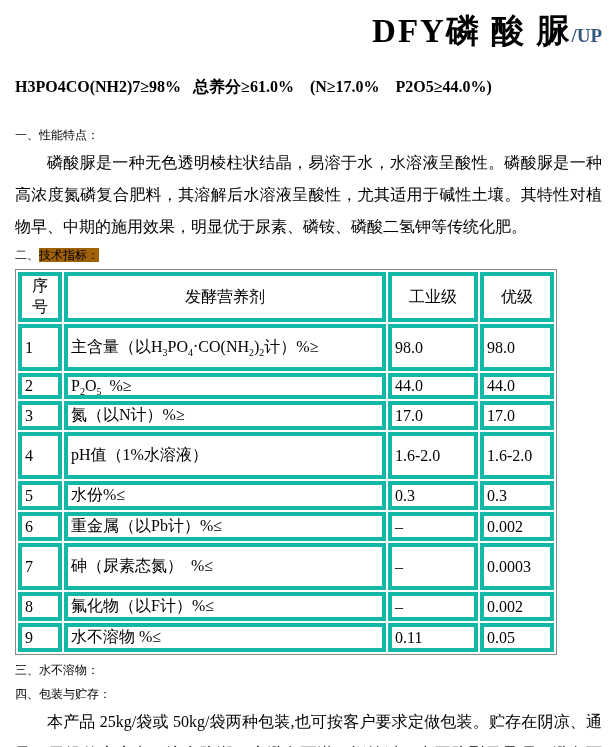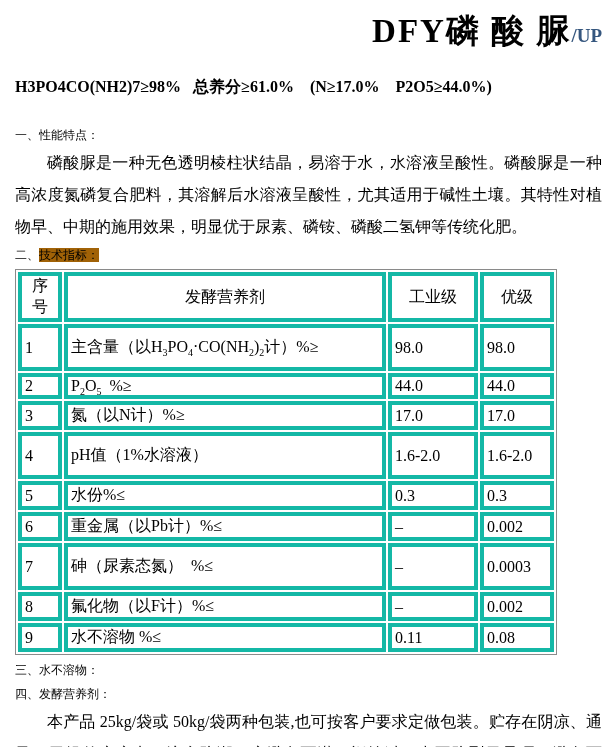--- a/index.html
+++ b/index.html
@@ -157,23 +157,23 @@
         <tr>
           <td>8</td>
           <td>氟化物（以F计）%≤</td>
           <td>–</td>
           <td>0.002</td>
         </tr>
         <tr>
           <td>9</td>
           <td>水不溶物 %≤</td>
           <td>0.11</td>
-          <td>0.08</td>
+          <td>0.05</td>
         </tr>
       </tbody>
   </table>
 
   <div class="heading">三、水不溶物：</div>
 
-  <div class="heading">四、发酵营养剂：</div>
+  <div class="heading">四、包装与贮存：</div>
   <p class="body">本产品 25kg/袋或 50kg/袋两种包装,也可按客户要求定做包装。贮存在阴凉、通风、干燥的库房内，注意防潮，应避免雨淋。运输过程中要防烈日暴晒，避免雨淋。</p>
 
 </div>
 
 </body></html>

